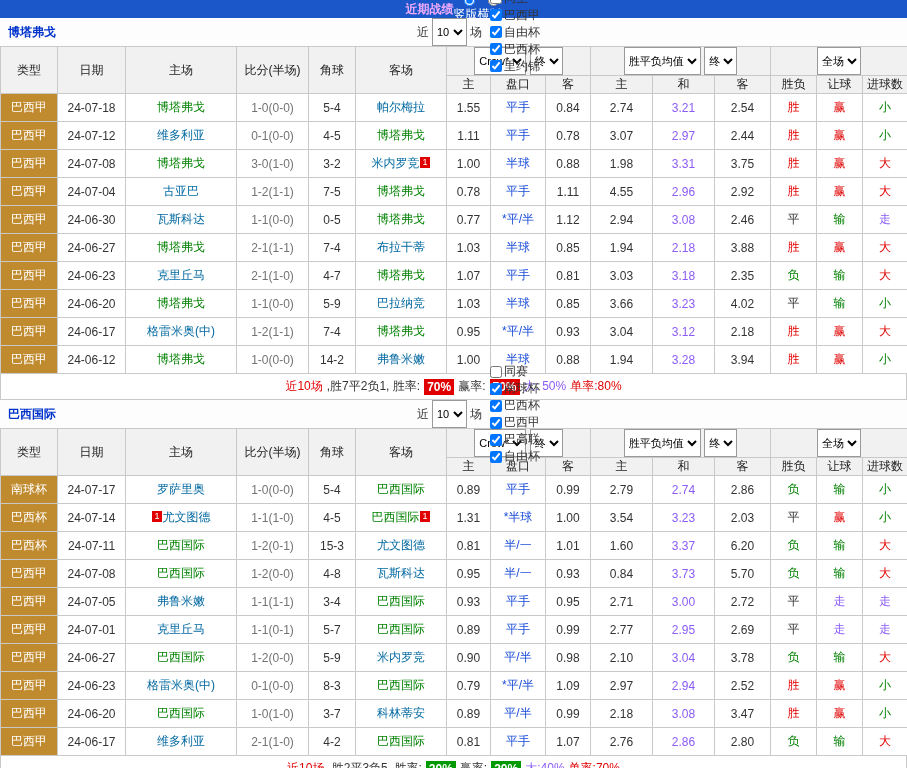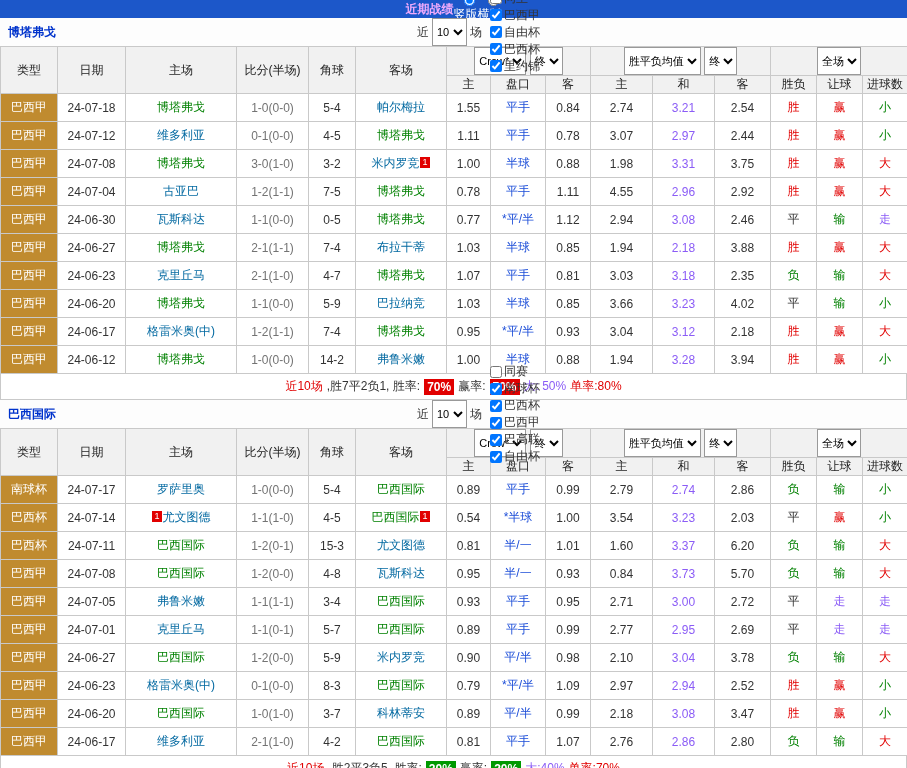--- a/index.html
+++ b/index.html
@@ -424,21 +424,21 @@
           <td class="c-green">输</td>
           <td class="c-green">小</td>
         </tr>
         <tr>
           <td class="type-cell">巴西杯</td>
           <td class="date-cell">24-07-14</td>
           <td class="team-cell"><span class="red-card">1</span><a class="team-link">尤文图德</a></td>
           <td class="score-cell">1-1(1-0)</td>
           <td class="corner-cell">4-5</td>
           <td class="team-cell"><a class="team-link focus">巴西国际</a><span class="red-card">1</span></td>
-          <td>0.54</td>
+          <td>1.31</td>
           <td class="handicap-cell">*半球</td>
           <td>1.00</td>
           <td>3.54</td>
           <td class="c-blue">3.23</td>
           <td>2.03</td>
           <td class="c-dark">平</td>
           <td class="c-red">赢</td>
           <td class="c-green">小</td>
         </tr>
         <tr>

